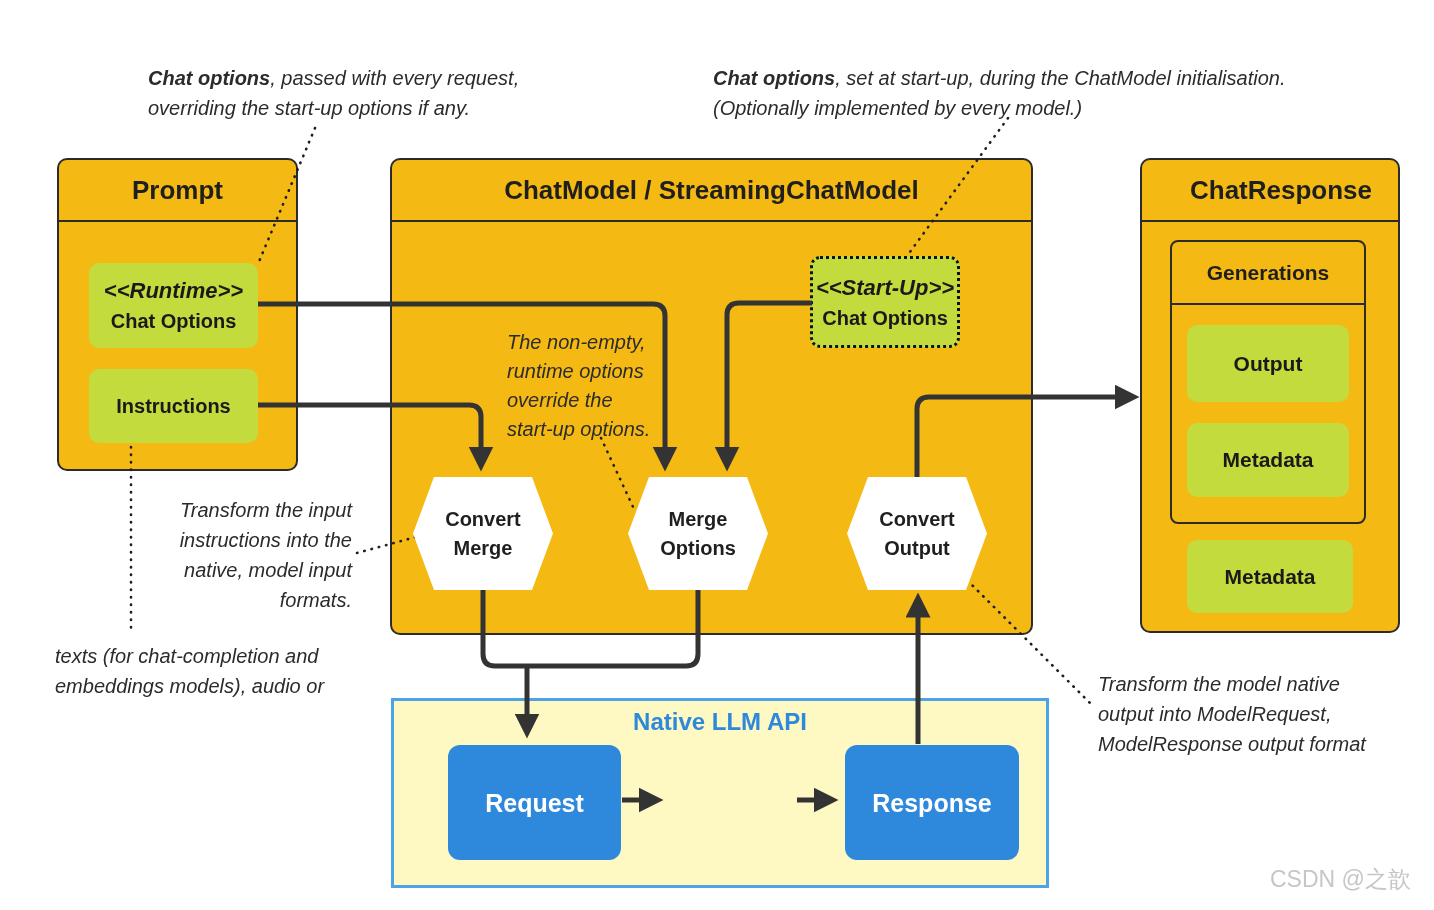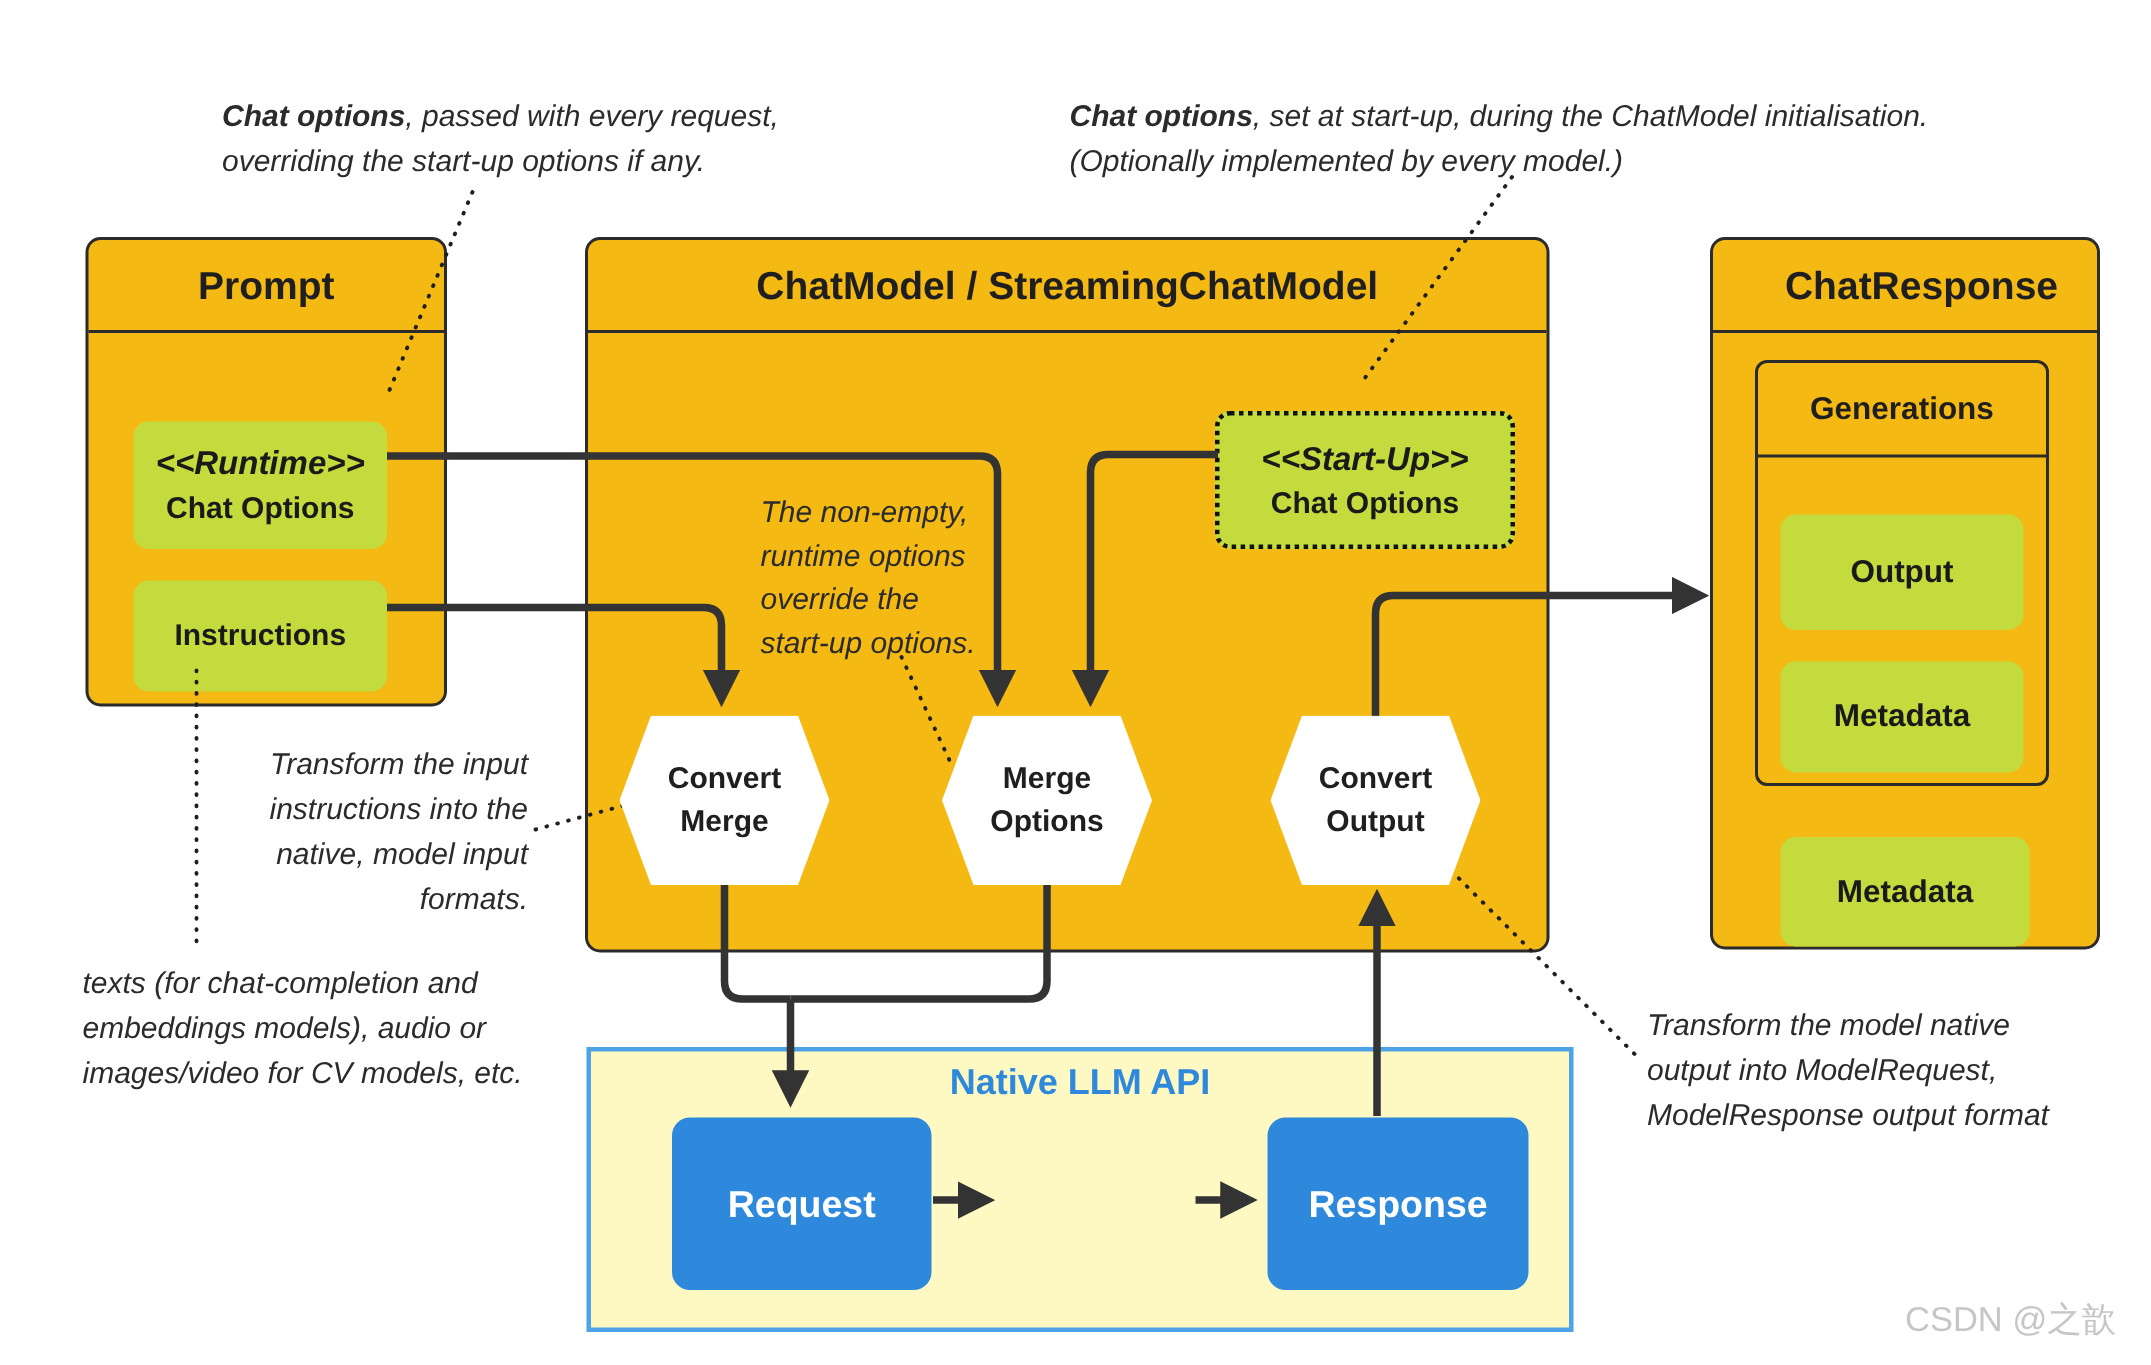--- a/index.html
+++ b/index.html
@@ -13,21 +13,21 @@
     box-sizing:border-box;z-index:1;
   }
   .panel-header{
     display:flex;align-items:center;justify-content:center;
     border-bottom:2px solid #2b2b2b;font-weight:bold;font-size:26px;color:#1f1f1f;
   }
   
   .chip{
     position:absolute;background:#c3db3c;border-radius:10px;box-sizing:border-box;
     display:flex;flex-direction:column;align-items:center;justify-content:center;
-    font-weight:bold;font-size:20px;color:#1a1a1a;z-index:2;text-align:center;margin-top:18px;
+    font-weight:bold;font-size:20px;color:#1a1a1a;z-index:2;text-align:center;
   }
   .chip .stereotype{font-style:italic;font-weight:600;font-size:22px;margin-bottom:6px;}
   .chip.dotted{border:3px dotted #111111;}
   
   .subpanel{
     position:absolute;border:2px solid #2b2b2b;border-radius:8px;box-sizing:border-box;z-index:2;
     background:transparent;
   }
   .subpanel-header{
     display:flex;align-items:center;justify-content:center;height:61px;
@@ -77,21 +77,21 @@
       <div class="stereotype">&lt;&lt;Runtime&gt;&gt;</div>
       <div>Chat Options</div>
     </div>
     <div class="chip" style="left:30px;top:209px;width:169px;height:74px;">
       <div>Instructions</div>
     </div>
   </div>
 
   <div class="panel" style="left:390px;top:158px;width:643px;height:477px;">
     <div class="panel-header" style="height:60px;">ChatModel / StreamingChatModel</div>
-    <div class="chip dotted" style="left:418px;top:96px;width:200px;height:92px;">
+    <div class="chip dotted" style="left:418px;top:96px;width:150px;height:92px;">
       <div class="stereotype">&lt;&lt;Start-Up&gt;&gt;</div>
       <div>Chat Options</div>
     </div>
   </div>
 
   <div class="hex" style="left:413px;top:477px;">
     <div>Convert</div>
     <div>Merge</div>
   </div>
   <div class="hex" style="left:628px;top:477px;">
@@ -170,21 +170,20 @@
   <div class="note" style="left:150px;top:495px;width:202px;text-align:right;">
     <div>Transform the input</div>
     <div>instructions into the</div>
     <div>native, model input</div>
     <div>formats.</div>
   </div>
 
   <div class="note" style="left:55px;top:641px;">
     <div>texts (for chat-completion and</div>
     <div>embeddings models), audio or</div>
-    <div>images/video for CV models, etc.</div>
   </div>
 
   <div class="note" style="left:1098px;top:669px;">
     <div>Transform the model native</div>
     <div>output into ModelRequest,</div>
     <div>ModelResponse output format</div>
   </div>
 
   <div class="note" style="left:507px;top:328px;line-height:29px;">
     <div>The non-empty,</div>

